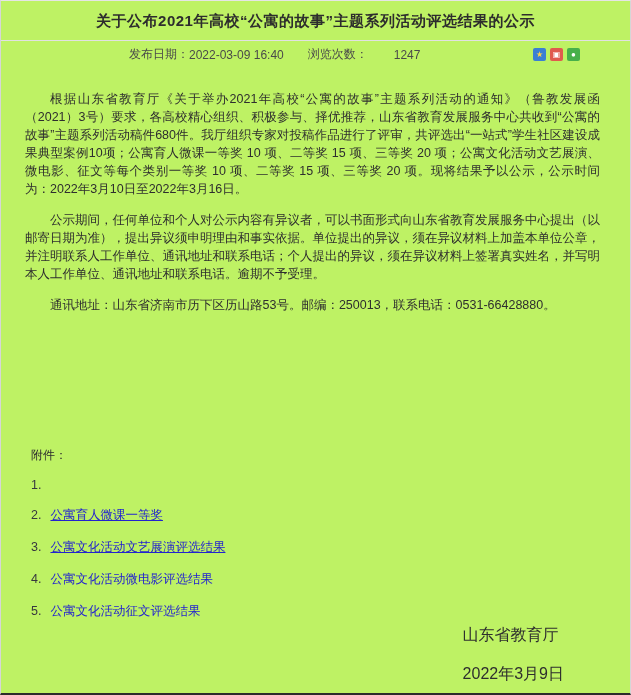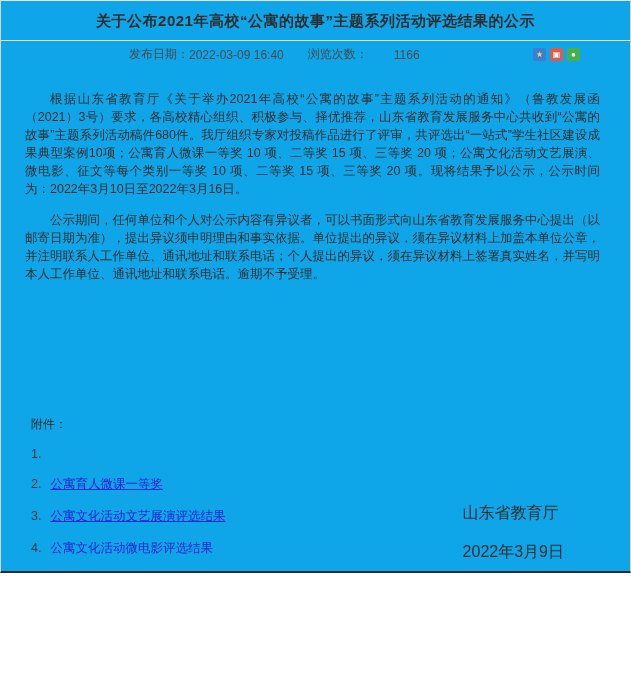--- a/index.html
+++ b/index.html
@@ -1,23 +1,23 @@
 <!DOCTYPE html>
 <html><head>
 <meta charset="utf-8">
 <style>
   html, body { margin: 0; padding: 0; background: #ffffff; }
   body { font-family: "Liberation Sans", "DejaVu Sans", sans-serif; }
   .page {
     position: relative;
     width: 631px;
-    height: 573px;
+    height: 695px;
     box-sizing: border-box;
     margin: 0 auto;
-    background: #0ea5e9;
+    background: #bef264;
     border-left: 1px solid #d6d6d6;
     border-right: 1px solid #d6d6d6;
     border-top: 1px solid #e5e5e5;
     border-bottom: 2px solid #2b2b2b;
     overflow: hidden;
   }
   .title {
     padding: 11px 20px 9px;
     text-align: center;
     font-size: 15px;
@@ -86,31 +86,32 @@
 
 <div class="page">
 
   <div class="title">关于公布2021年高校“公寓的故事”主题系列活动评选结果的公示</div>
   <hr class="title-divider">
 
   <div class="meta-row">
     <span class="meta-label">发布日期：</span>
     <span class="meta-value">2022-03-09 16:40</span>
     <span class="meta-label meta-views-label">浏览次数：</span>
-    <span class="meta-value meta-views-value">1166</span>
+    <span class="meta-value meta-views-value">1247</span>
     <span class="meta-icons">
       <span class="share-icon fav">★</span>
       <span class="share-icon red">▣</span>
       <span class="share-icon green">●</span>
     </span>
   </div>
 
   <div class="body-text">
     <p class="para">根据山东省教育厅《关于举办2021年高校“公寓的故事”主题系列活动的通知》（鲁教发展函（2021）3号）要求，各高校精心组织、积极参与、择优推荐，山东省教育发展服务中心共收到“公寓的故事”主题系列活动稿件680件。我厅组织专家对投稿作品进行了评审，共评选出“一站式”学生社区建设成果典型案例10项；公寓育人微课一等奖 10 项、二等奖 15 项、三等奖 20 项；公寓文化活动文艺展演、微电影、征文等每个类别一等奖 10 项、二等奖 15 项、三等奖 20 项。现将结果予以公示，公示时间为：2022年3月10日至2022年3月16日。</p>
     <p class="para">公示期间，任何单位和个人对公示内容有异议者，可以书面形式向山东省教育发展服务中心提出（以邮寄日期为准），提出异议须申明理由和事实依据。单位提出的异议，须在异议材料上加盖本单位公章，并注明联系人工作单位、通讯地址和联系电话；个人提出的异议，须在异议材料上签署真实姓名，并写明本人工作单位、通讯地址和联系电话。逾期不予受理。</p>
+    <p class="para">通讯地址：山东省济南市历下区历山路53号。邮编：250013，联系电话：0531-66428880。</p>
   </div>
 
   <div class="attachments">
     <div class="attach-label">附件：</div>
 
     <div class="attach-item">
       <span class="attach-num">1.</span>
     </div>
     <div class="attach-item">
       <span class="attach-num">2.</span>

